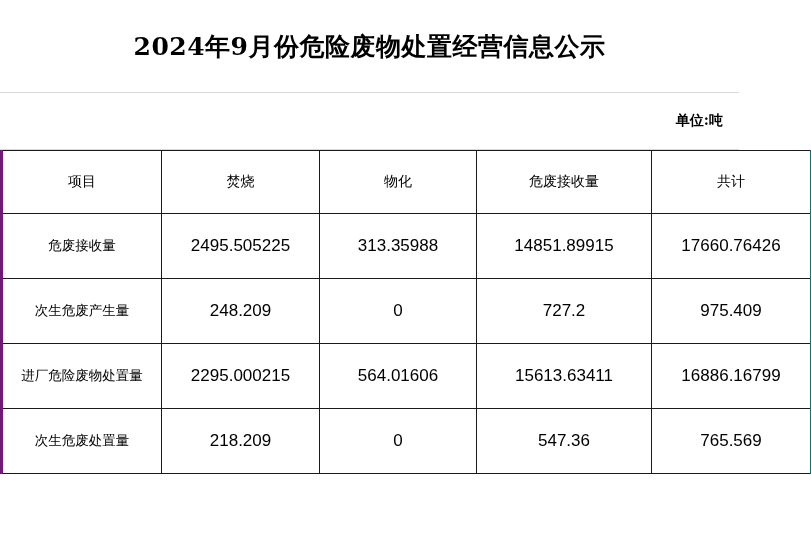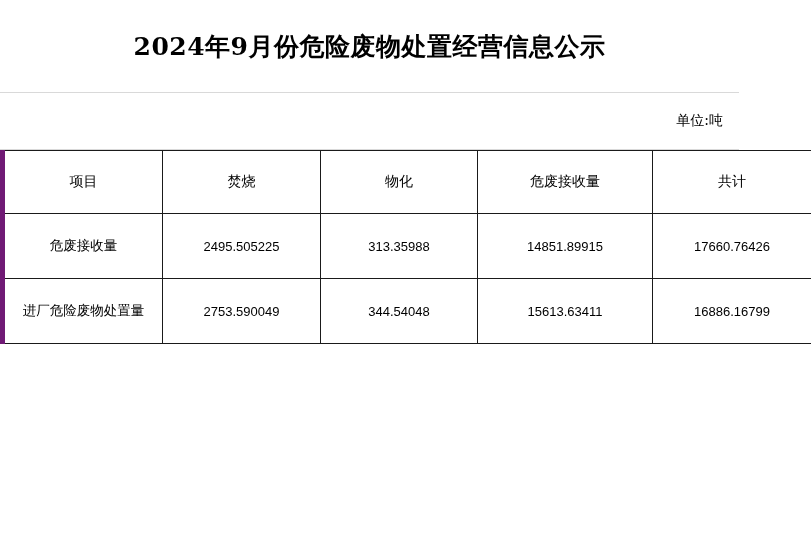--- a/index.html
+++ b/index.html
@@ -43,35 +43,35 @@
     height: 57px;
     border-bottom: 1px solid #d9d9d9;
     display: flex;
     align-items: center;
     justify-content: flex-end;
     padding-right: 16px;
     box-sizing: border-box;
   }
   .unit-text {
     font-family: "DejaVu Serif", "Liberation Serif", serif;
-    font-weight: normal;
+    font-weight: bold;
     font-size: 14px;
     color: #000;
   }
   
   table.data-table {
     width: 811px;
     border-collapse: collapse;
     table-layout: fixed;
   }
   table.data-table td {
     border: 1px solid #1a1a1a;
     text-align: center;
     vertical-align: middle;
-    font-size: 13px;
+    font-size: 17px;
     color: #000;
     padding: 0 4px;
     box-sizing: border-box;
   }
   table.data-table tr.header-row td {
     height: 63px;
     font-size: 14px;
   }
   table.data-table tr.data-row td {
     height: 65px;
@@ -79,21 +79,21 @@
   table.data-table tr.data-row td.label-cell {
     font-size: 13.5px;
     font-family: Liberation Mono, monospace;
   }
   col.c0 { width: 160px; }
   col.c1 { width: 158px; }
   col.c2 { width: 157px; }
   col.c3 { width: 175px; }
   col.c4 { width: 161px; }
   
-  table.data-table td:first-child { border-left: 5px solid #701a75; }
+  table.data-table td:first-child { border-left: 3px solid #701a75; }
   table.data-table td:last-child { border-right: 5px solid #0f766e; }
 </style>
 </head>
 <body>
 
 <div class="page">
 
   <div class="title-band">
     <div class="doc-title">2024年9月份危险废物处置经营信息公示</div>
   </div>
@@ -120,26 +120,40 @@
       </tr>
 
       <tr class="data-row">
         <td class="label-cell">危废接收量</td>
         <td>2495.505225</td>
         <td>313.35988</td>
         <td>14851.89915</td>
         <td>17660.76426</td>
       </tr>
 
+      <tr class="data-row">
+        <td class="label-cell">次生危废产生量</td>
+        <td>248.209</td>
+        <td>0</td>
+        <td>727.2</td>
+        <td>975.409</td>
+      </tr>
 
       <tr class="data-row">
         <td class="label-cell">进厂危险废物处置量</td>
-        <td>2753.590049</td>
-        <td>344.54048</td>
+        <td>2295.000215</td>
+        <td>564.01606</td>
         <td>15613.63411</td>
         <td>16886.16799</td>
       </tr>
 
+      <tr class="data-row">
+        <td class="label-cell">次生危废处置量</td>
+        <td>218.209</td>
+        <td>0</td>
+        <td>547.36</td>
+        <td>765.569</td>
+      </tr>
 
     </tbody>
   </table>
 
 </div>
 
 </body></html>

